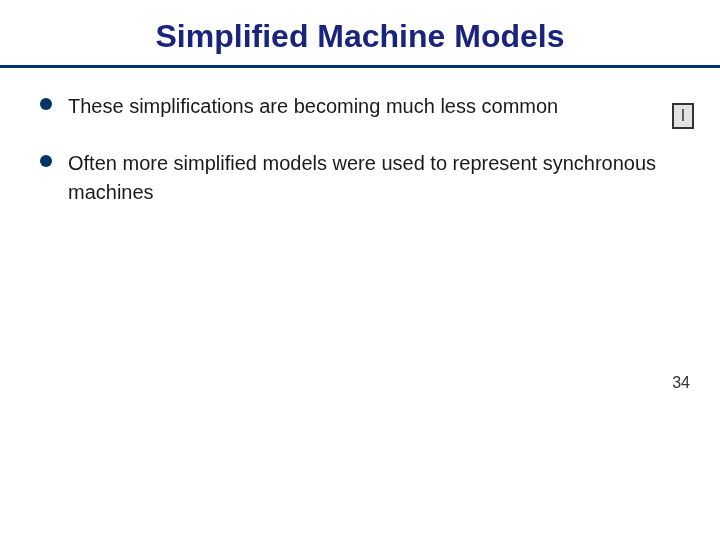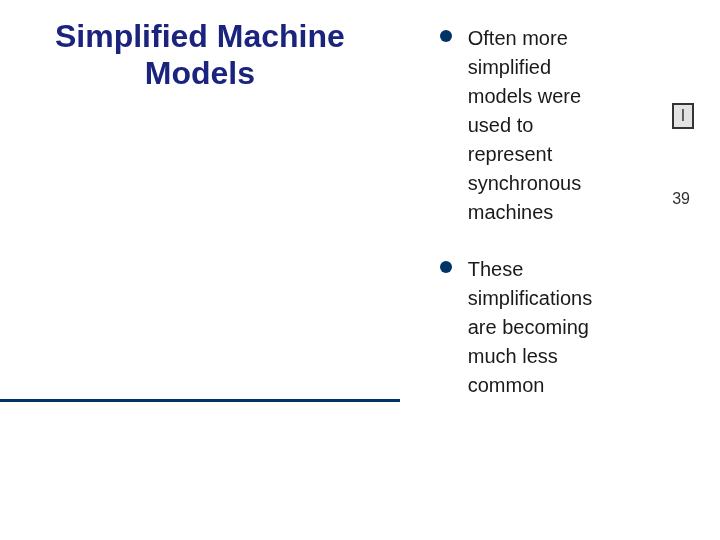--- a/index.html
+++ b/index.html
@@ -15,21 +15,21 @@
       font-family: Arial, sans-serif;
       overflow: hidden;
     }
 
     .slide {
       width: 720px;
       height: 402px;
       background: #ffffff;
       position: relative;
       display: flex;
-      flex-direction: row;
+      flex-direction: column;
       justify-content: space-between;
     }
 
     .slide-header {
       padding: 18px 40px 10px 40px;
       border-bottom: 3px solid #003366;
     }
 
     .slide-title {
       font-size: 32px;
@@ -113,29 +113,29 @@
     <h1 class="slide-title">Simplified Machine Models</h1>
   </div>
 
   <div class="cursor-icon">I</div>
 
   <div class="slide-body">
     <ul class="bullet-list">
 
       <li class="bullet-item">
         <span class="bullet-dot"></span>
-        <span class="bullet-text">Often more simplified models were used to represent synchronous machines</span>
+        <span class="bullet-text">These simplifications are becoming much less common</span>
       </li>
 
       <li class="bullet-item">
         <span class="bullet-dot"></span>
-        <span class="bullet-text">These simplifications are becoming much less common</span>
+        <span class="bullet-text">Often more simplified models were used to represent synchronous machines</span>
       </li>
 
 
     </ul>
   </div>
 
   <div class="slide-footer">
-    <span class="page-number">39</span>
+    <span class="page-number">34</span>
   </div>
 
 </div>
 
 </body></html>

